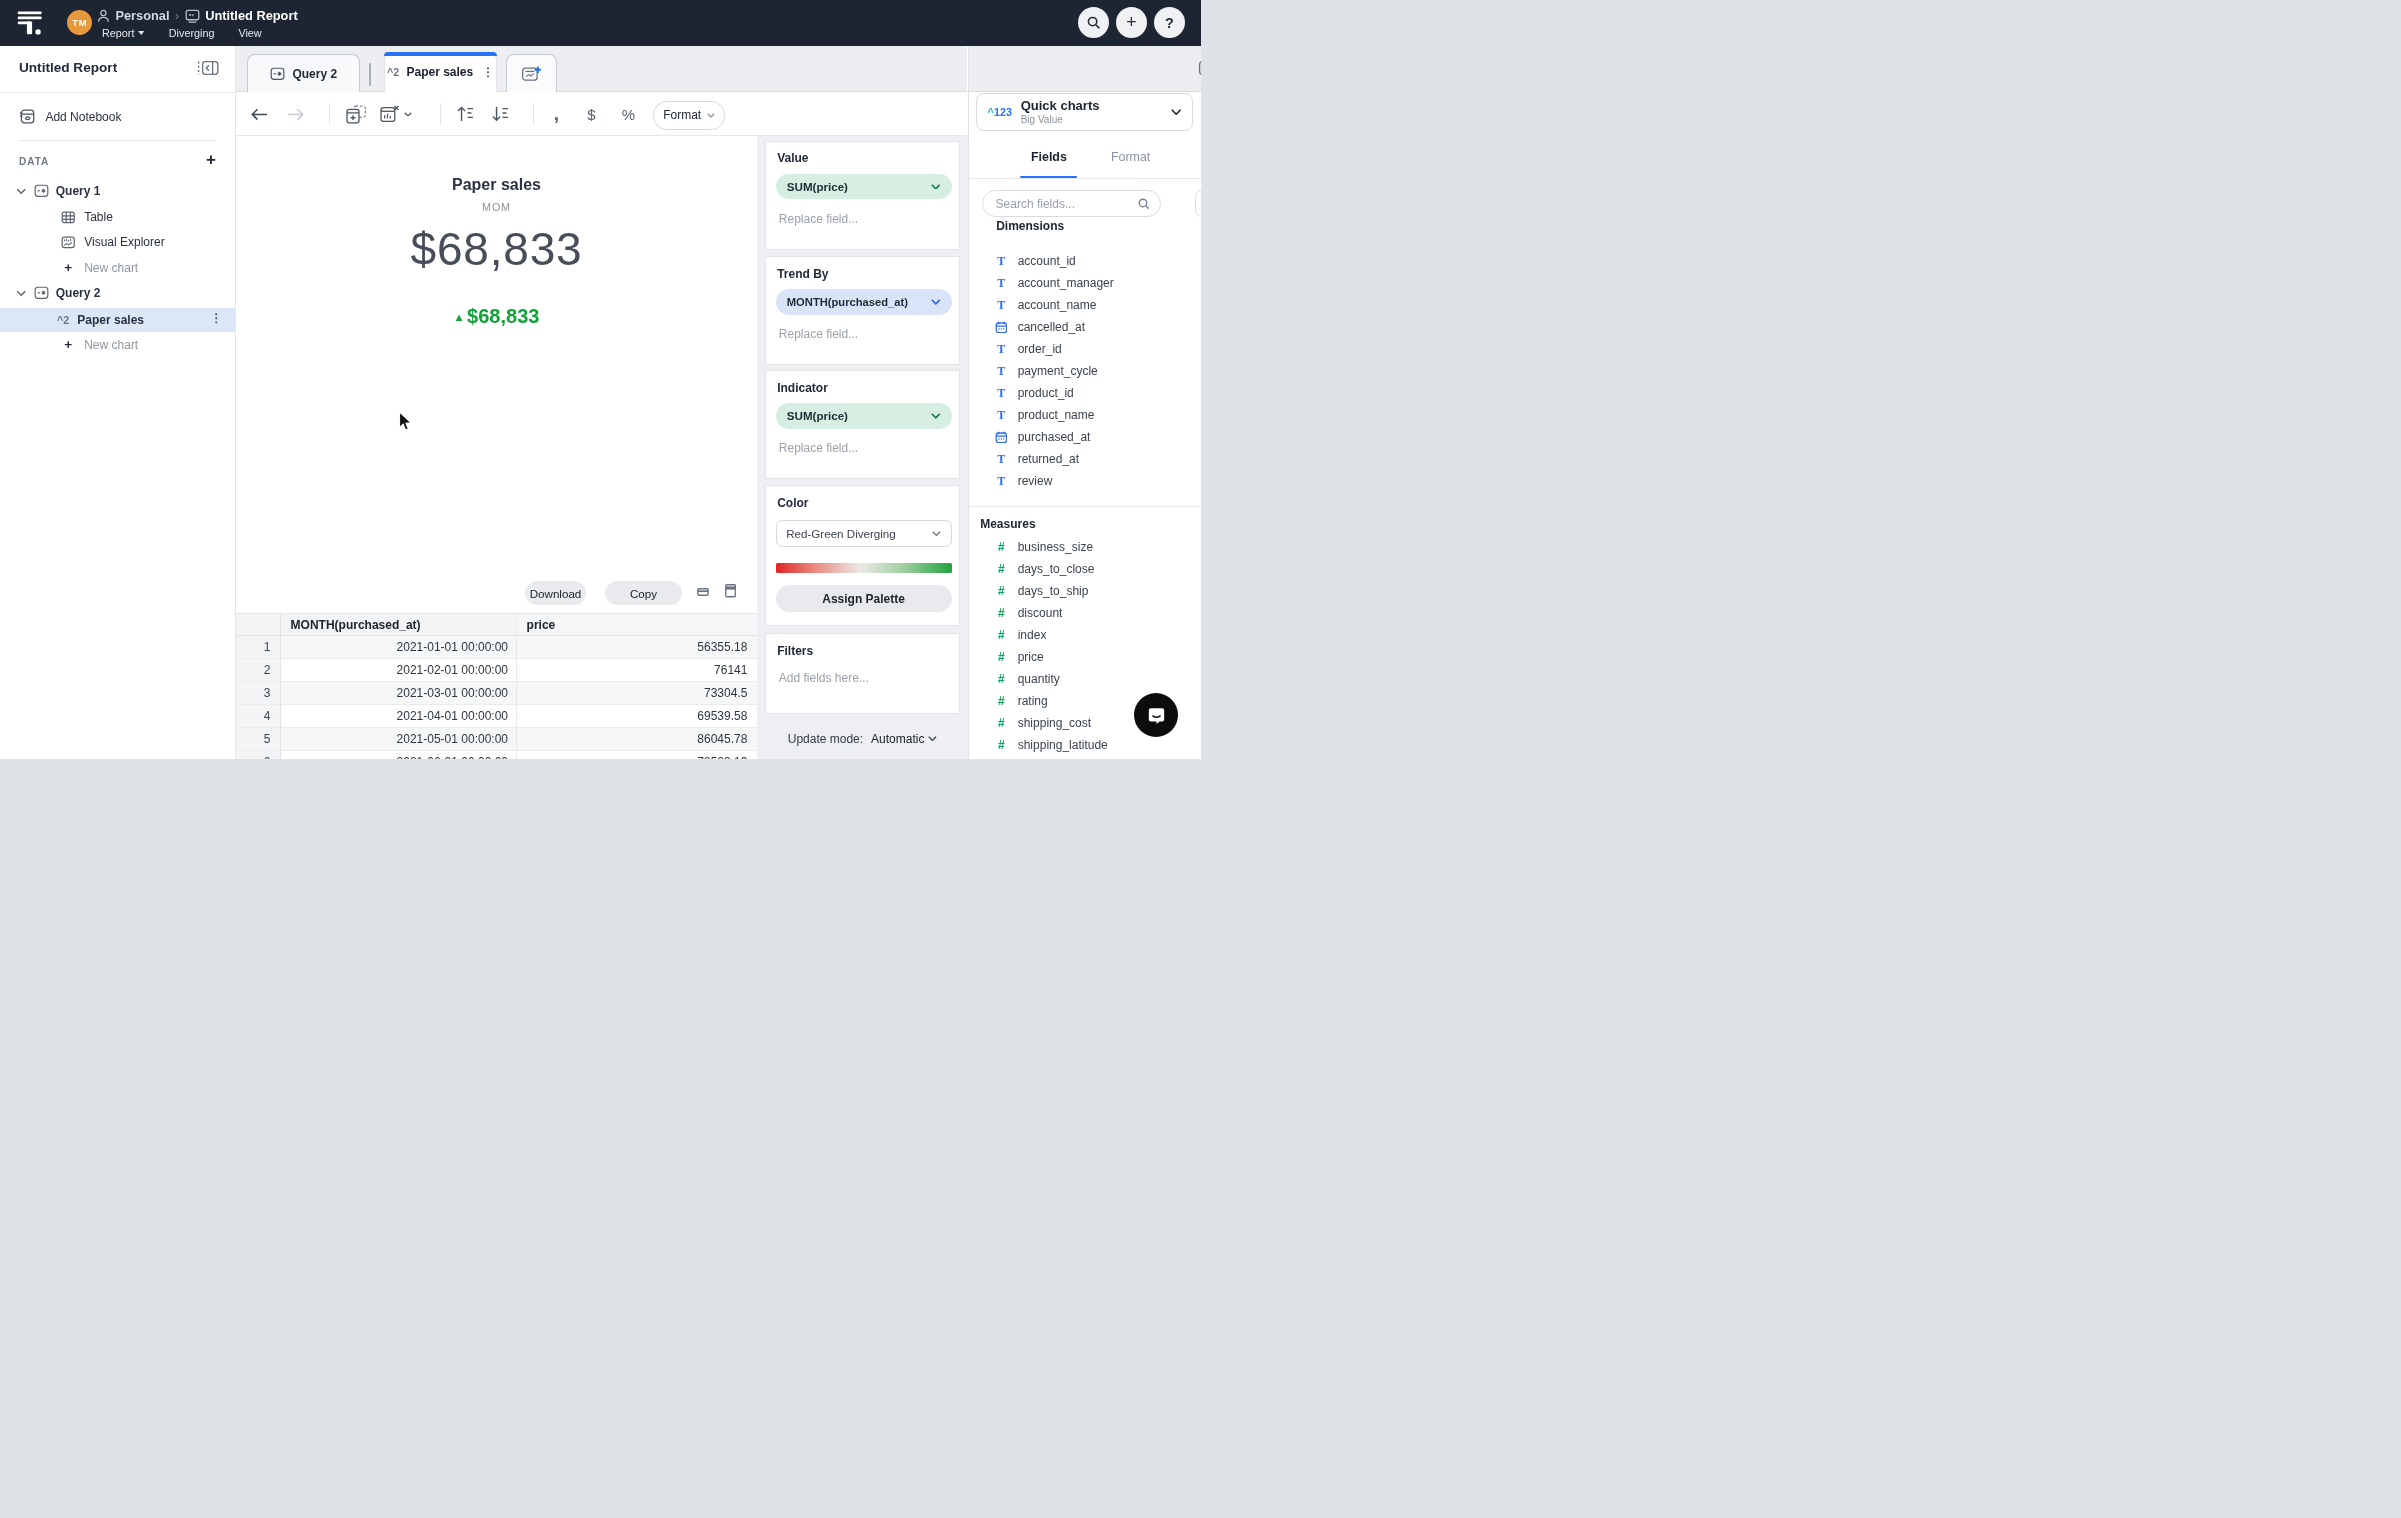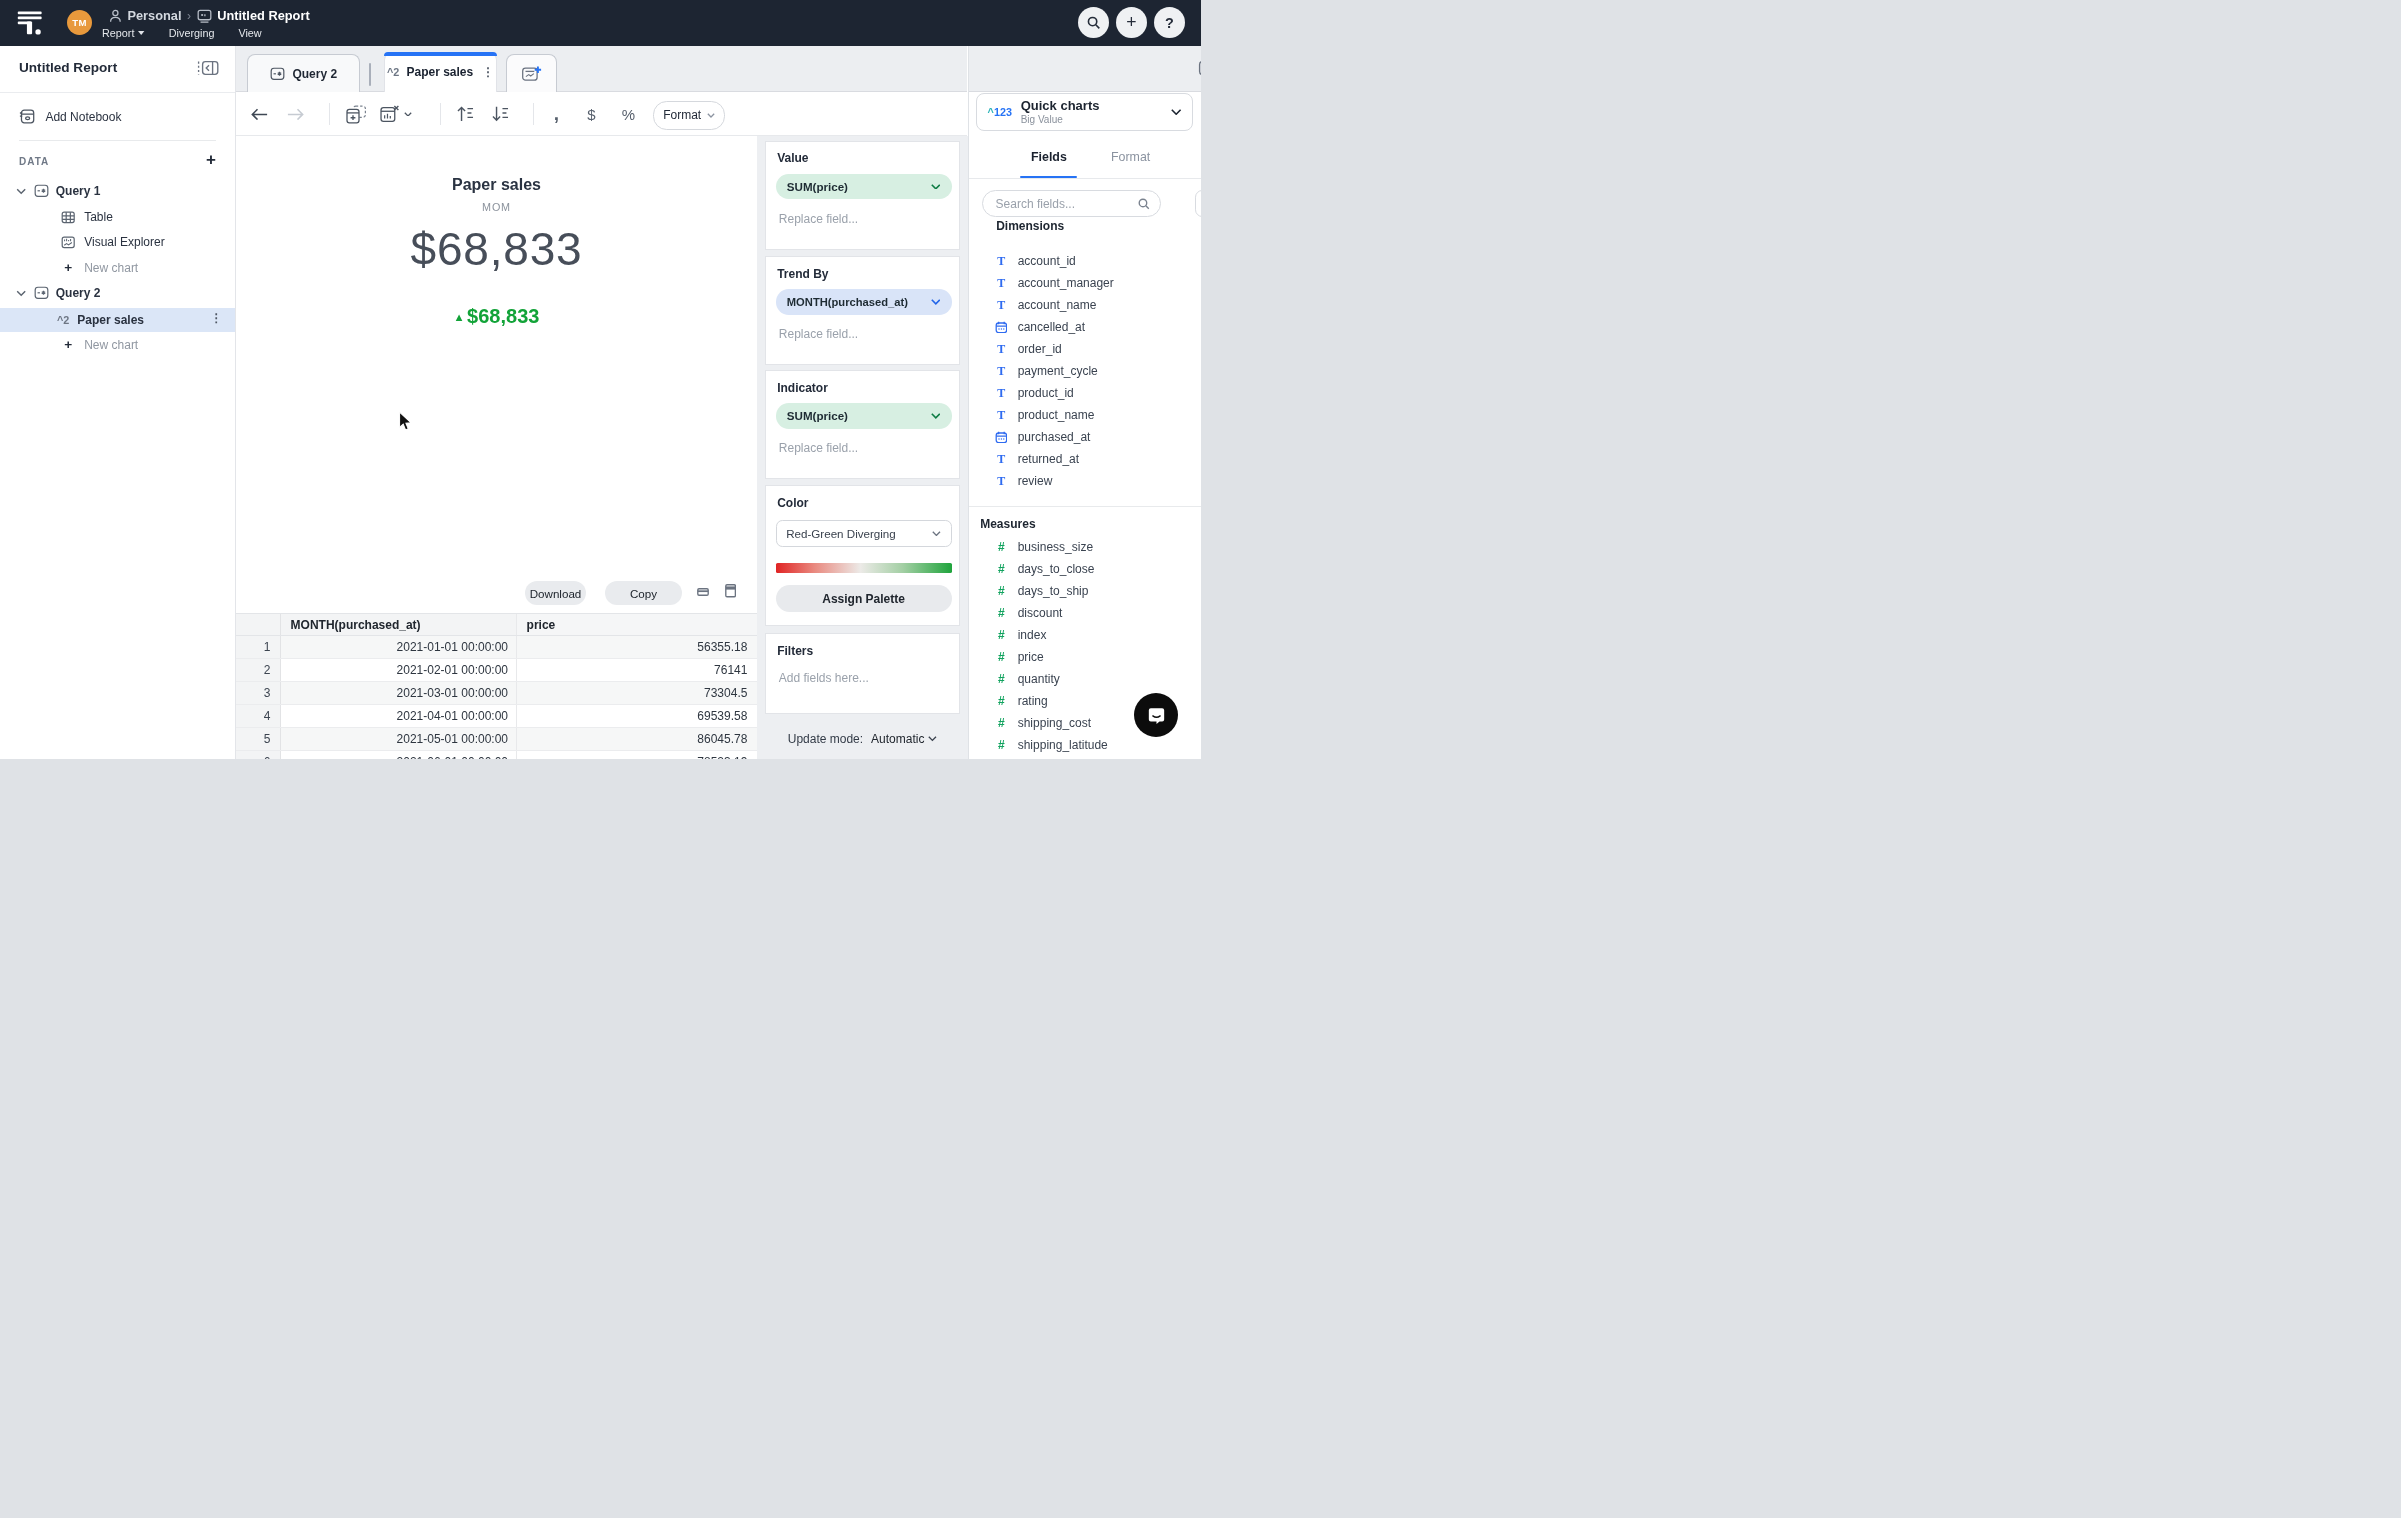--- a/index.html
+++ b/index.html
@@ -6,21 +6,21 @@
   .app{position:relative;width:1201px;height:759px;overflow:hidden;background:#fff;
        font-family:"Liberation Sans",sans-serif;color:#232b39;-webkit-font-smoothing:antialiased;}
   .abs{position:absolute;}
   svg{display:block;}
 
   
   .topbar{position:absolute;left:0;top:0;width:1201px;height:46px;background:#1d2532;color:#fff;}
   .logo{position:absolute;left:16px;top:10.4px;width:29px;height:25.5px;}
   .avatar{position:absolute;left:67px;top:10.4px;width:25px;height:25px;border-radius:50%;
           background:#e8993c;color:#fff;font-size:9.6px;font-weight:700;display:flex;align-items:center;justify-content:center;letter-spacing:0.4px;}
-  .crumb-row1{position:absolute;left:109px;top:6.4px;height:19px;display:flex;align-items:center;gap:5.6px;font-size:12.8px;}
+  .crumb-row1{position:absolute;left:97px;top:6.4px;height:19px;display:flex;align-items:center;gap:5.6px;font-size:12.8px;}
   .crumb-ws{color:#d3d8df;font-weight:600;}
   .crumb-sep{color:#7b членов8390;color:#7b8390;font-size:12px;}
   .crumb-title{color:#fff;font-weight:700;}
   .crumb-row2{position:absolute;left:102px;top:26px;height:14.4px;display:flex;align-items:center;gap:24px;font-size:10.8px;color:#e4e7eb;}
   .crumb-row2 .mi{display:flex;align-items:center;gap:4px;cursor:default;}
   .circle-btn{position:absolute;top:7.2px;width:31px;height:31px;border-radius:50%;background:#eff1f3;color:#252d3a;
               display:flex;align-items:center;justify-content:center;font-size:14.4px;font-weight:700;}
 
   
   .sidebar{position:absolute;left:0;top:46px;width:236px;height:713px;background:#fff;border-right:0.8px solid #e3e5e9;box-sizing:border-box;}

